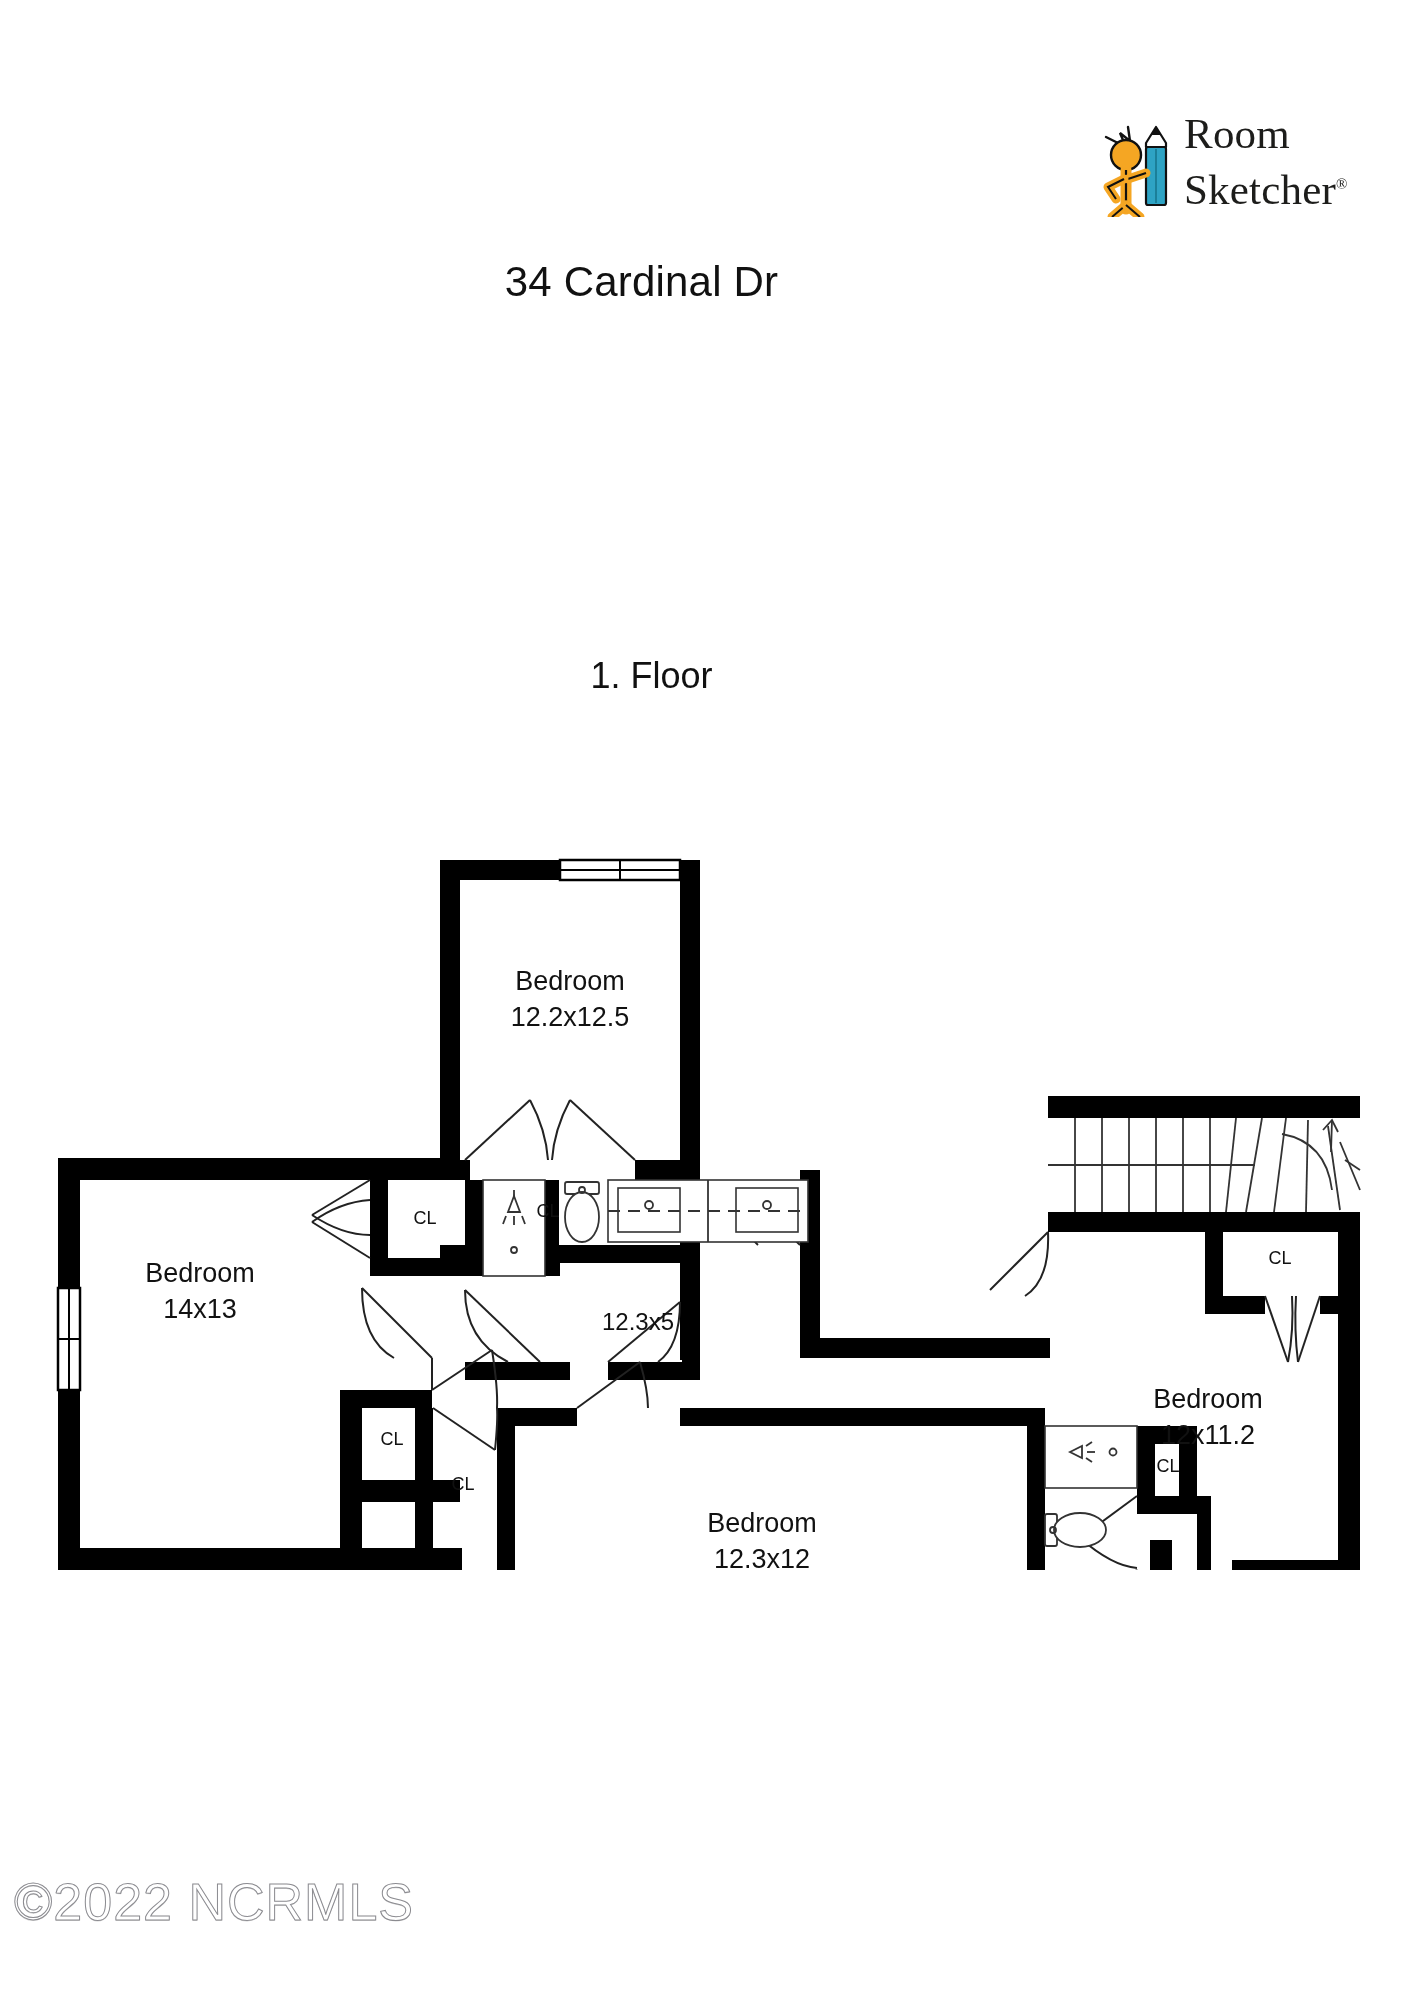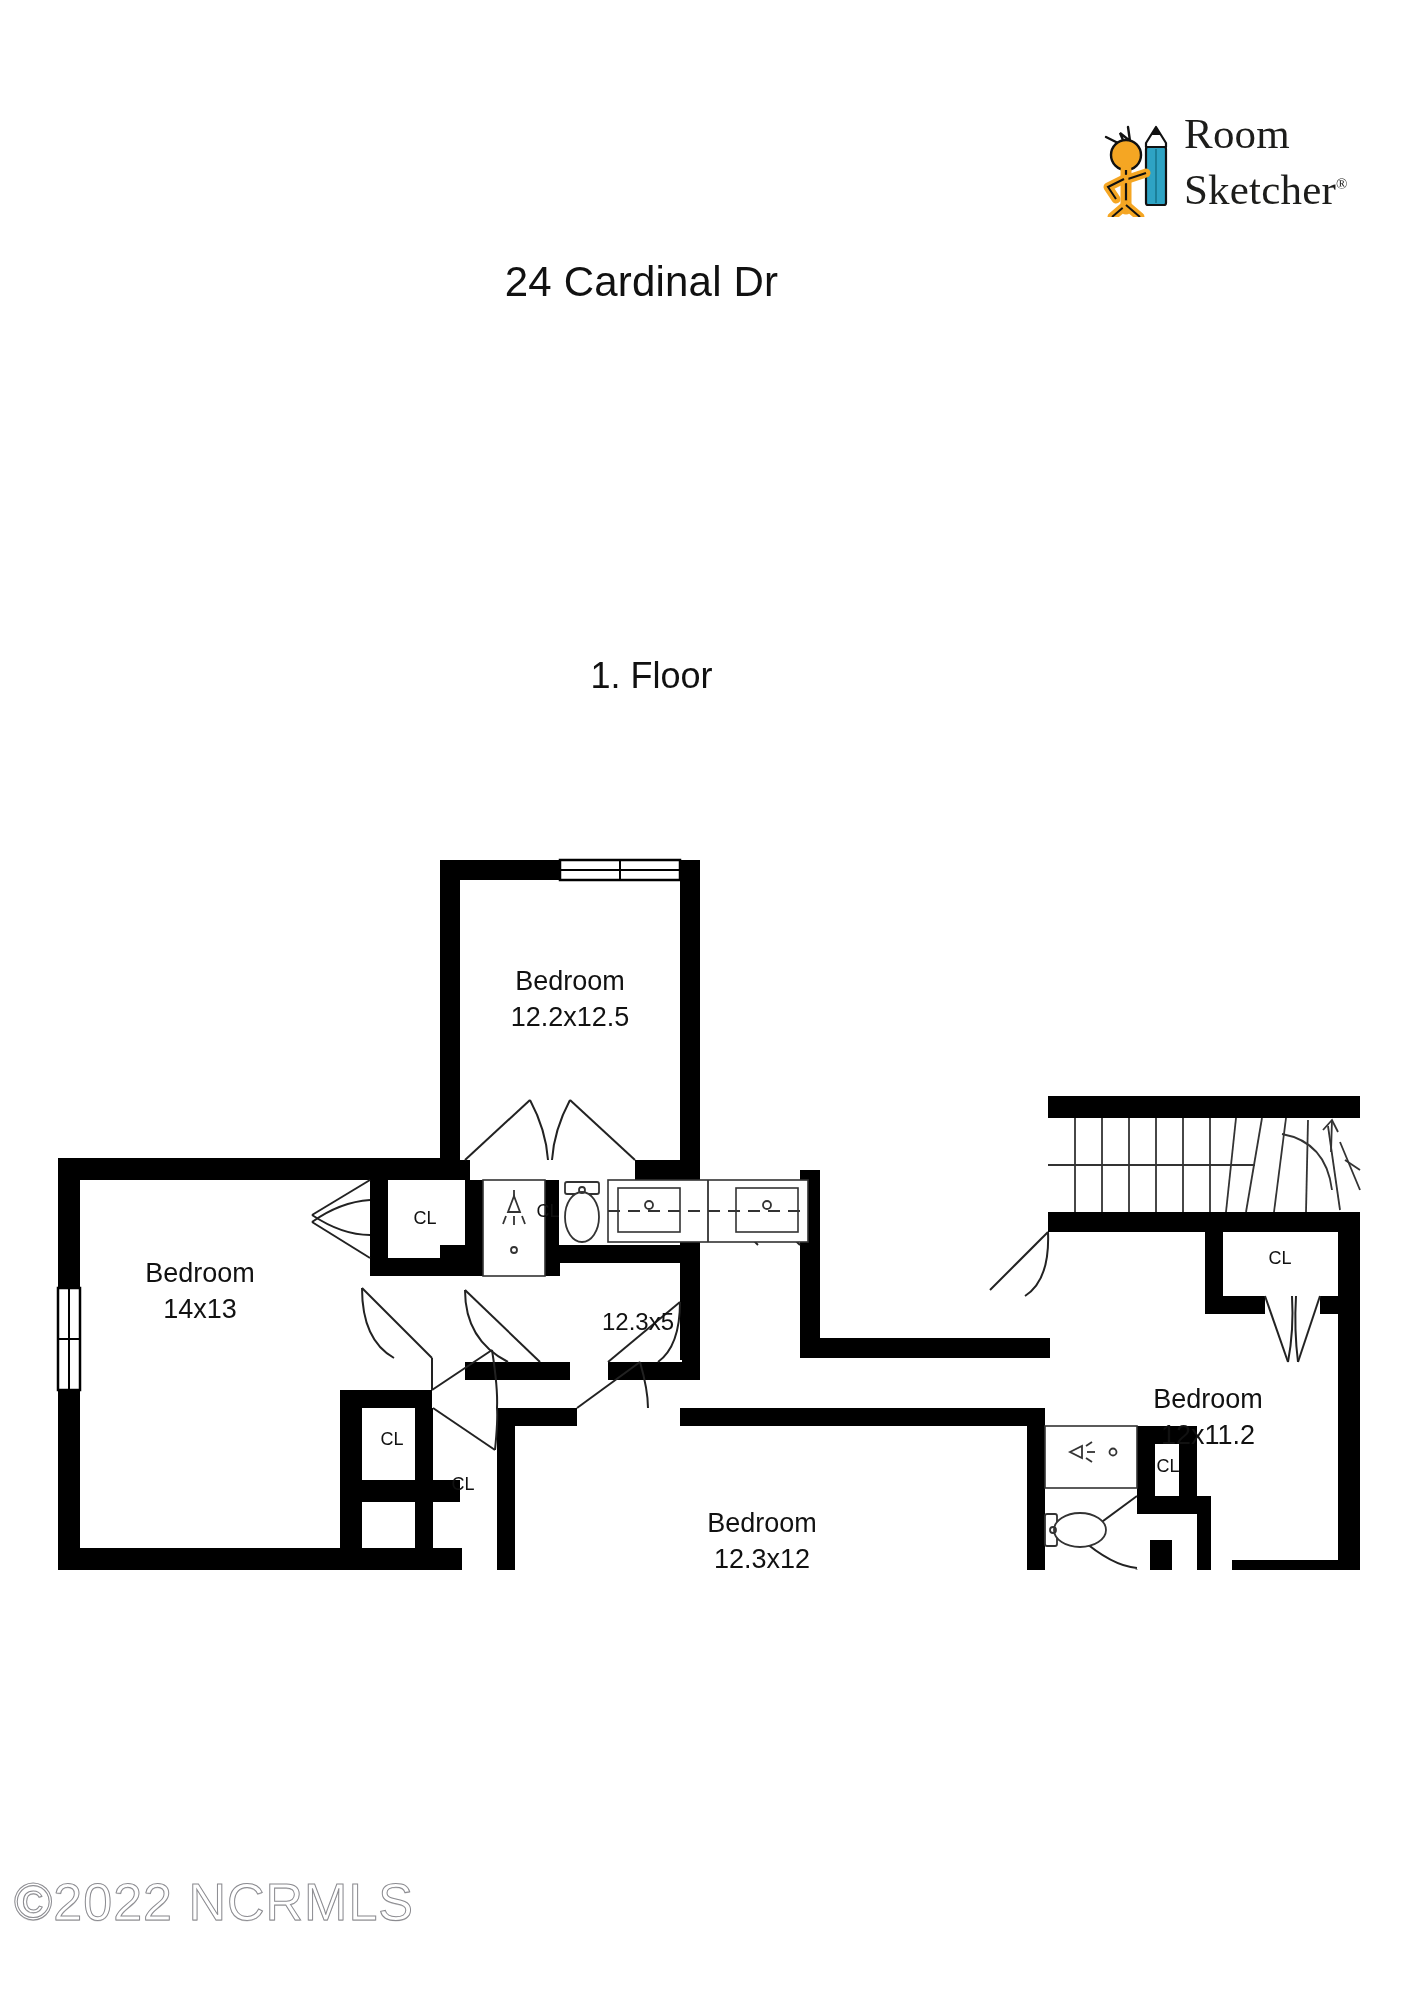--- a/index.html
+++ b/index.html
@@ -125,21 +125,21 @@
       <path d="M30 92 L44 104" fill="none" stroke="#111" stroke-width="2"></path>
     </g>
   </svg>
   <div class="logo-text">
     <div><span>Room</span></div>
     <div><span>Sketcher</span><span class="reg">®</span></div>
   </div>
 </div>
 
 <div id="plan-title">
-  <span class="inner">24 Cardinal Dr</span>
+  <span class="inner">34 Cardinal Dr</span>
 </div>
 
 <div id="floor-label">
   <span class="inner">1. Floor</span>
 </div>
 
 <div id="floorplan-wrap">
 <svg id="floorplan" width="1340" height="880" viewBox="0 0 1340 880">
 
   <g fill="#000000">

